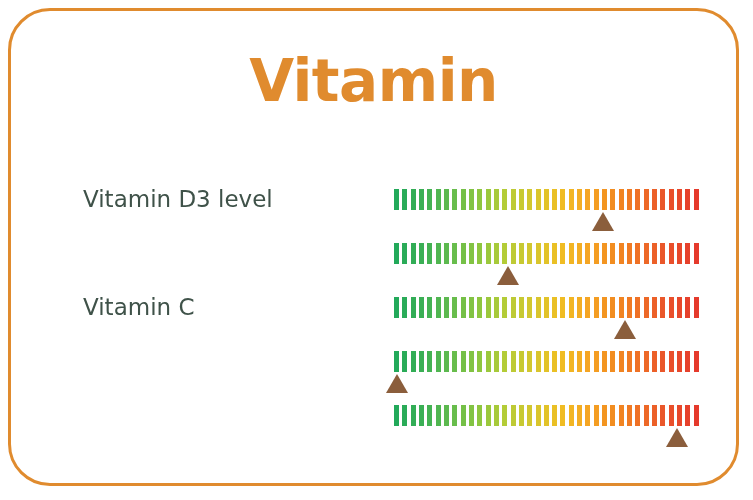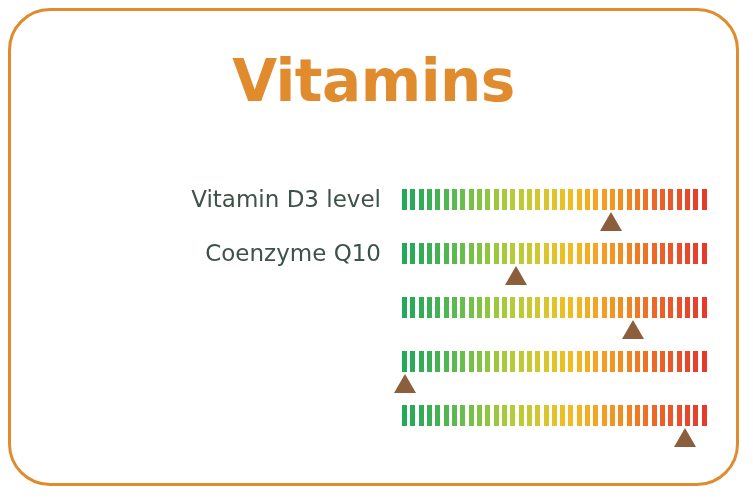--- a/index.html
+++ b/index.html
@@ -42,24 +42,23 @@
   #rows {
     position: absolute;
     left: 0;
     top: 0;
     width: 100%;
     height: 100%;
   }
 
   .row {
     position: absolute;
-    left: 8px;
+    left: 0;
     width: 100%;
     height: 54px;
-    text-align: right;
   }
 
   .row-label {
     position: absolute;
     left: 72px;
     top: 0;
     width: 290px;
     font-size: 23px;
     color: #3F5249;
     font-family: "DejaVu Sans", sans-serif;
@@ -90,21 +89,21 @@
     border-left: 11px solid transparent;
     border-right: 11px solid transparent;
     border-bottom: 19px solid #8B5E3C;
   }
 </style>
 </head>
 <body>
 
 <div id="card">
 
-  <div id="title">Vitamins</div>
+  <div id="title">Vitamin</div>
 
   <div id="rows">
       <div class="row" style="top: 175px;">
         <div class="row-label">Vitamin D3 level</div>
         <div class="gauge">
           <div class="tick" style="left: 0px; background: rgb(34, 169, 90);"></div>
           <div class="tick" style="left: 8.32432px; background: rgb(42, 171, 88);"></div>
           <div class="tick" style="left: 16.6486px; background: rgb(50, 173, 86);"></div>
           <div class="tick" style="left: 24.973px; background: rgb(58, 175, 85);"></div>
           <div class="tick" style="left: 33.2973px; background: rgb(68, 178, 83);"></div>
@@ -137,21 +136,20 @@
           <div class="tick" style="left: 258.054px; background: rgb(236, 96, 40);"></div>
           <div class="tick" style="left: 266.378px; background: rgb(234, 87, 42);"></div>
           <div class="tick" style="left: 274.703px; background: rgb(233, 79, 43);"></div>
           <div class="tick" style="left: 283.027px; background: rgb(231, 72, 43);"></div>
           <div class="tick" style="left: 291.351px; background: rgb(230, 65, 44);"></div>
           <div class="tick" style="left: 299.676px; background: rgb(229, 58, 44);"></div>
         </div>
         <div class="marker" style="left: 581.44px; border-bottom-color: rgb(139, 94, 60);"></div>
       </div>
       <div class="row" style="top: 229px;">
-        <div class="row-label">Coenzyme Q10</div>
         <div class="gauge">
           <div class="tick" style="left: 0px; background: rgb(34, 169, 90);"></div>
           <div class="tick" style="left: 8.32432px; background: rgb(42, 171, 88);"></div>
           <div class="tick" style="left: 16.6486px; background: rgb(50, 173, 86);"></div>
           <div class="tick" style="left: 24.973px; background: rgb(58, 175, 85);"></div>
           <div class="tick" style="left: 33.2973px; background: rgb(68, 178, 83);"></div>
           <div class="tick" style="left: 41.6216px; background: rgb(80, 182, 81);"></div>
           <div class="tick" style="left: 49.9459px; background: rgb(92, 185, 79);"></div>
           <div class="tick" style="left: 58.2703px; background: rgb(104, 189, 76);"></div>
           <div class="tick" style="left: 66.5946px; background: rgb(117, 192, 71);"></div>
@@ -180,20 +178,21 @@
           <div class="tick" style="left: 258.054px; background: rgb(236, 96, 40);"></div>
           <div class="tick" style="left: 266.378px; background: rgb(234, 87, 42);"></div>
           <div class="tick" style="left: 274.703px; background: rgb(233, 79, 43);"></div>
           <div class="tick" style="left: 283.027px; background: rgb(231, 72, 43);"></div>
           <div class="tick" style="left: 291.351px; background: rgb(230, 65, 44);"></div>
           <div class="tick" style="left: 299.676px; background: rgb(229, 58, 44);"></div>
         </div>
         <div class="marker" style="left: 485.96px; border-bottom-color: rgb(139, 94, 60);"></div>
       </div>
       <div class="row" style="top: 283px;">
+        <div class="row-label">Vitamin C</div>
         <div class="gauge">
           <div class="tick" style="left: 0px; background: rgb(34, 169, 90);"></div>
           <div class="tick" style="left: 8.32432px; background: rgb(42, 171, 88);"></div>
           <div class="tick" style="left: 16.6486px; background: rgb(50, 173, 86);"></div>
           <div class="tick" style="left: 24.973px; background: rgb(58, 175, 85);"></div>
           <div class="tick" style="left: 33.2973px; background: rgb(68, 178, 83);"></div>
           <div class="tick" style="left: 41.6216px; background: rgb(80, 182, 81);"></div>
           <div class="tick" style="left: 49.9459px; background: rgb(92, 185, 79);"></div>
           <div class="tick" style="left: 58.2703px; background: rgb(104, 189, 76);"></div>
           <div class="tick" style="left: 66.5946px; background: rgb(117, 192, 71);"></div>

